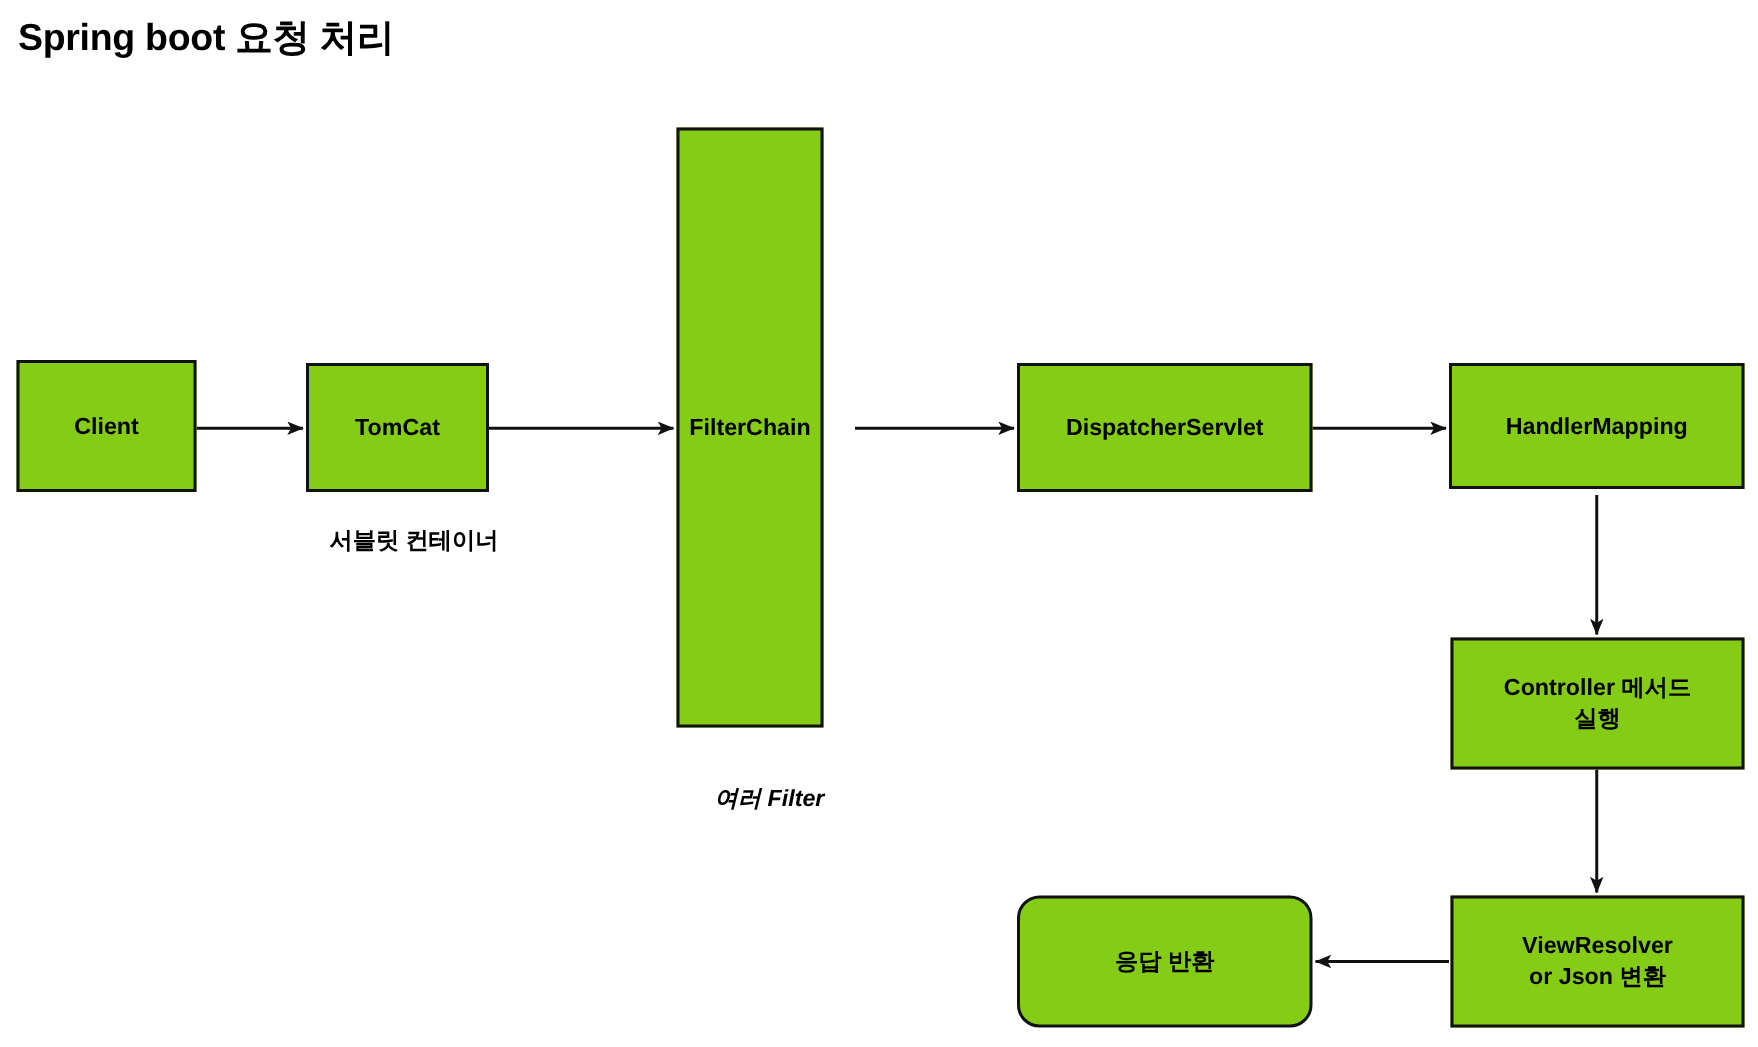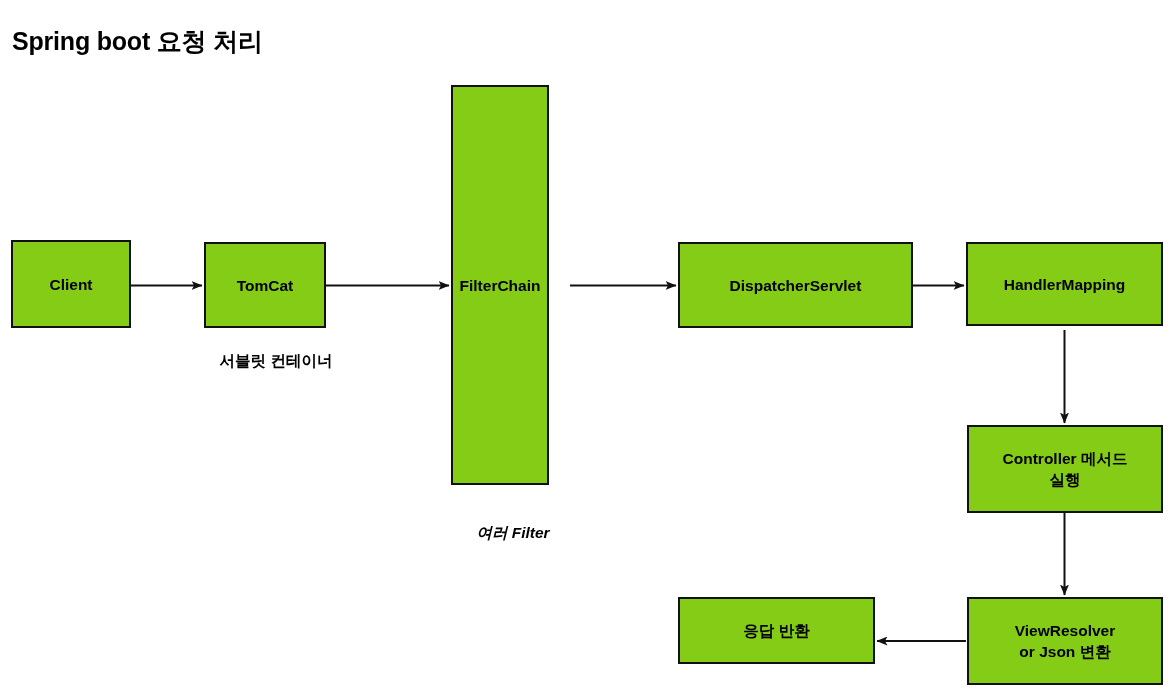--- a/index.html
+++ b/index.html
@@ -19,21 +19,21 @@
   #diagram-root {
     position: absolute;
     left: 0;
     top: 0;
     width: 1172px;
     height: 698px;
   }
   .page-title {
     position: absolute;
     left: 12px;
-    top: 24px;
+    top: 8px;
     font-size: 25px;
     font-weight: bold;
     letter-spacing: -0.2px;
     line-height: 34px;
     white-space: nowrap;
   }
   .node {
     position: absolute;
     box-sizing: border-box;
     border: 2px solid #111111;
@@ -116,39 +116,39 @@
   </div>
 
   <div class="node" style="left:204px; top:242px; width:122px; height:86px;">
     <span class="node-label">TomCat</span>
   </div>
 
   <div class="node" style="left:451px; top:85px; width:98px; height:400px;">
     <span class="node-label">FilterChain</span>
   </div>
 
-  <div class="node" style="left:678px; top:242px; width:235px; height:86px;">
+  <div class="node" style="left:678px; top:242px; width:197px; height:86px;">
     <span class="node-label">DispatcherServlet</span>
   </div>
 
   <div class="node" style="left:966px; top:242px; width:197px; height:84px;">
     <span class="node-label">HandlerMapping</span>
   </div>
 
   <div class="node" style="left:967px; top:425px; width:196px; height:88px;">
     <span class="node-label">Controller 메서드
 실행</span>
   </div>
 
   <div class="node" style="left:967px; top:597px; width:196px; height:88px;">
     <span class="node-label">ViewResolver
 or Json 변환</span>
   </div>
 
-  <div class="node" style="left:678px; top:597px; width:197px; height:67px;">
+  <div class="node" style="left:678px; top:597px; width:197px; height:88px;border-radius:15px;">
     <span class="node-label">응답 반환</span>
   </div>
 
   <div class="caption" style="left:198px; top:351px; width:156px;text-align:center;">서블릿 컨테이너</div>
 
   <div class="caption" style="left:455px; top:523px; width:116px;font-style:italic;">여러 Filter</div>
 
 </div>
 
 </body></html>

